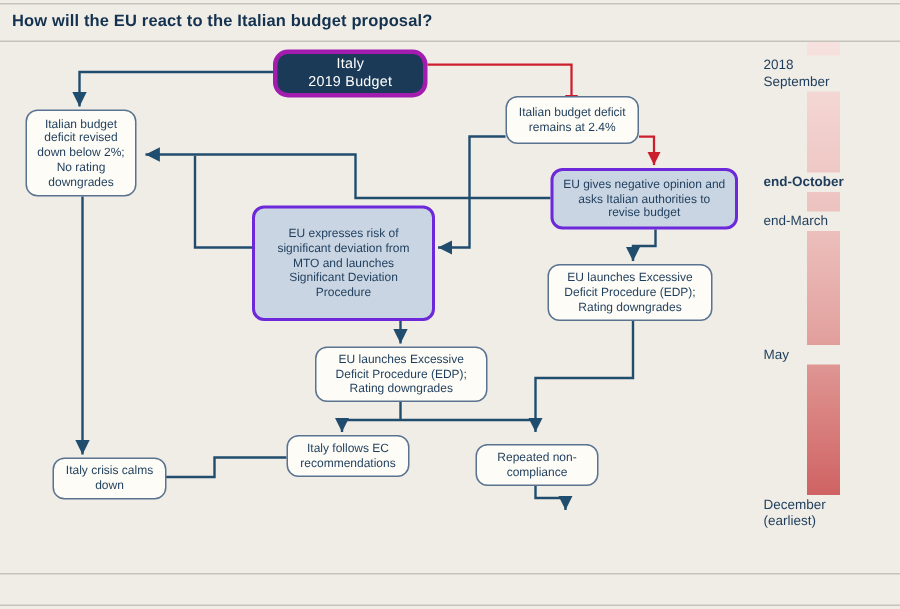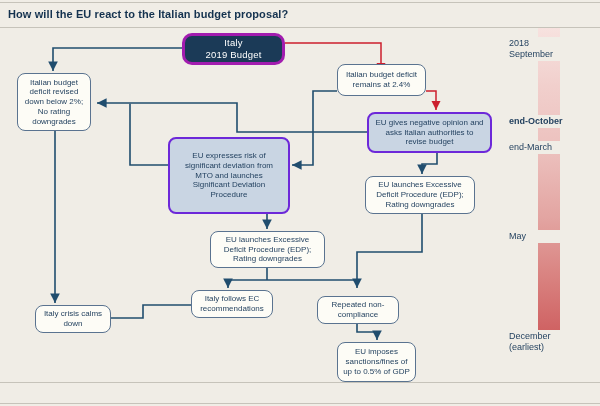--- a/index.html
+++ b/index.html
@@ -127,23 +127,20 @@
 Rating downgrades</div>
   <div class="box" id="n-edp-mid">EU launches Excessive
 Deficit Procedure (EDP);
 Rating downgrades</div>
   <div class="box" id="n-follows">Italy follows EC
 recommendations</div>
   <div class="box" id="n-noncomp">Repeated non-
 compliance</div>
   <div class="box" id="n-calms">Italy crisis calms
 down</div>
-  <div class="box" id="n-sanctions">EU imposes
-sanctions/fines of
-up to 0.5% of GDP</div>
 
   <div id="tl-bar"></div>
   <svg id="tl-arrow" width="46" height="32" style="position:absolute;left:527px;top:352px;">
     <polygon points="0,0 46,0 23,30" fill="#c2232c"></polygon>
   </svg>
   <div class="tl-label" id="tl-1">2018
 September</div>
   <div class="tl-label" id="tl-2">end-October</div>
   <div class="tl-label" id="tl-3">end-March</div>
   <div class="tl-label" id="tl-5">May</div>

